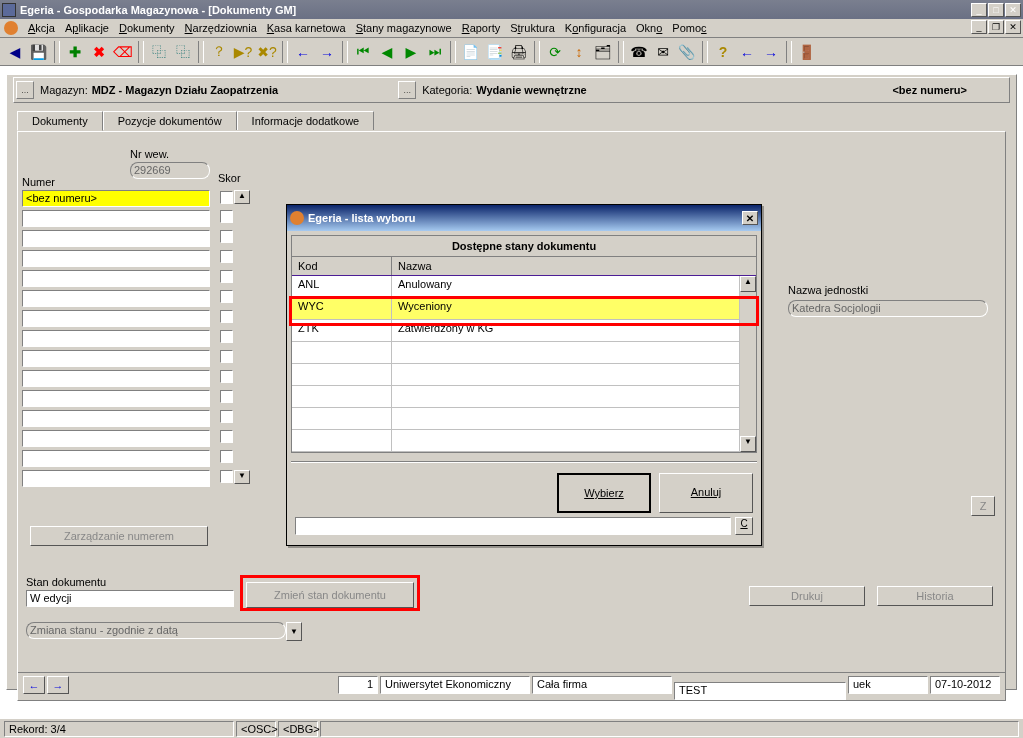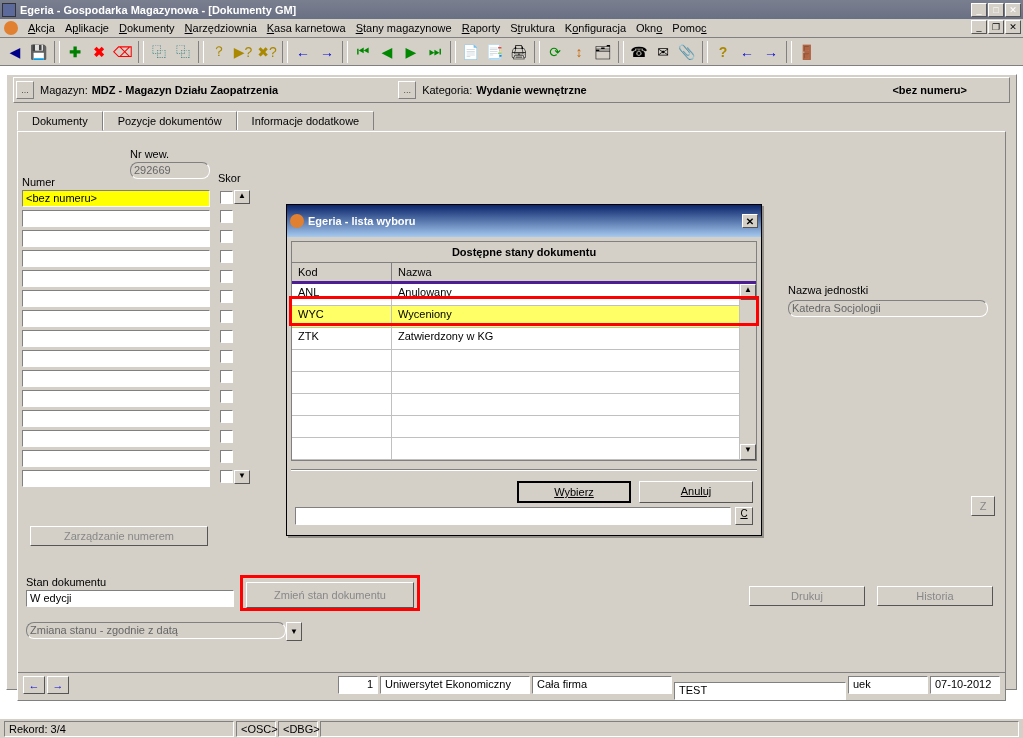--- a/index.html
+++ b/index.html
@@ -41,35 +41,35 @@
 
 
 .col-label { position:absolute; font-size:11px; }
 .sunken { border: 1px solid #808080; border-right-color:#fff; border-bottom-color:#fff; background:#fff; height:17px; padding: 1px 3px; }
 .sunken.gray { background: #d4d0c8; color:#666;border-radius:8px; }
 .chk { width:13px; height:13px; border:1px solid #808080; border-right-color:#fff; border-bottom-color:#fff; background:#fff; }
 .raised-btn { background:#d4d0c8; border:1px solid #fff; border-right-color:#555; border-bottom-color:#555; text-align:center; padding:3px 0; color:#888; }
 
 
 .modal { position: absolute; left: 286px; top: 204px; width: 476px; background:#d4d0c8; border:1px solid #000; box-shadow: 2px 2px 0 rgba(0,0,0,.3); }
-.modal .m-title { height:32px; background: linear-gradient(#0a246a, #a6caf0); color:#fff; display:flex; align-items:center; padding:0 3px; font-weight:bold; }
+.modal .m-title { height:26px; background: linear-gradient(#0a246a, #a6caf0); color:#fff; display:flex; align-items:center; padding:0 3px; font-weight:bold; }
 .modal .m-title .m-icon { width:14px; height:14px; background:#e08030; border-radius:7px; margin-right:4px; }
 .modal .m-title .m-close { margin-left:auto; width:16px; height:14px; background:#d4d0c8; border:1px solid #fff; border-right-color:#555; border-bottom-color:#555; color:#000; font-size:10px; display:flex; align-items:center; justify-content:center; }
 .modal-body { padding: 4px; }
 .modal-grid { border:1px solid #808080; background:#fff; }
 .mg-head { background:#d4d0c8; text-align:center; font-weight:bold; padding:4px; border-bottom:1px solid #808080; }
-.mg-cols { display:flex; background:#d4d0c8; border-bottom:3px solid #4c1d95; }
+.mg-cols { display:flex; background:#d4d0c8; border-bottom:1px solid #4c1d95; }
 .mg-col { padding:3px 6px; border-right:1px solid #808080; }
 .mg-row { display:flex; height:22px; }
 .mg-row.hl { background:#ffff66; }
 .mg-cell { padding:2px 6px; border-right:1px solid #c0c0c0; border-bottom:1px solid #c0c0c0; flex-shrink:0; }
 .red-box { position:absolute; border:3px solid #f00; pointer-events:none; }
 
 .modal-btns { display:flex; justify-content:flex-end; gap:8px; padding:6px 4px 2px; }
-.modal-btn { width:114px; padding:3px 0; background:#d4d0c8; border:1px solid #fff; border-right-color:#555; border-bottom-color:#555; text-align:center; }
+.modal-btn { width:94px; padding:12px 0; background:#d4d0c8; border:1px solid #fff; border-right-color:#555; border-bottom-color:#555; text-align:center; }
 .modal-search { display:flex; padding: 2px 4px 6px; gap:4px; }
 .modal-search input { flex:1; height:18px; border:1px solid #808080; border-right-color:#fff; border-bottom-color:#fff; }
 .mini-btn { width:18px; height:18px; background:#d4d0c8; border:1px solid #fff; border-right-color:#555; border-bottom-color:#555; text-align:center; font-size:10px; text-decoration:underline; }
 .nav-btn { width:22px; height:18px; border:1px solid #fff; border-right-color:#555; border-bottom-color:#555; display:flex; align-items:center; justify-content:center; margin:0 1px; }
 .nav-field { height:18px; border:1px solid #808080; border-right-color:#fff; border-bottom-color:#fff; background:#fff; padding:1px 4px; margin:0 1px; overflow:hidden; white-space:nowrap; }
 
 
 .statusbar { position:absolute; left:0; right:0; bottom:0; height:20px; background:#d4d0c8; border-top:1px solid #fff; display:flex; align-items:center; padding:0 4px; gap:2px; }
 .status-cell { height:16px; border:1px solid #808080; border-right-color:#fff; border-bottom-color:#fff; padding:0 4px; display:flex; align-items:center; }
 

